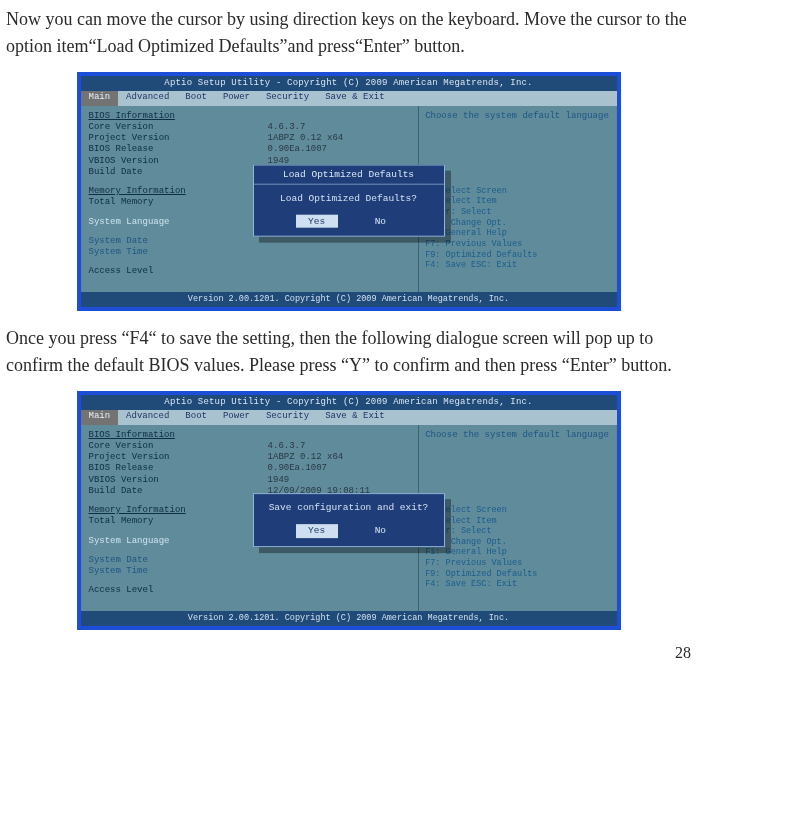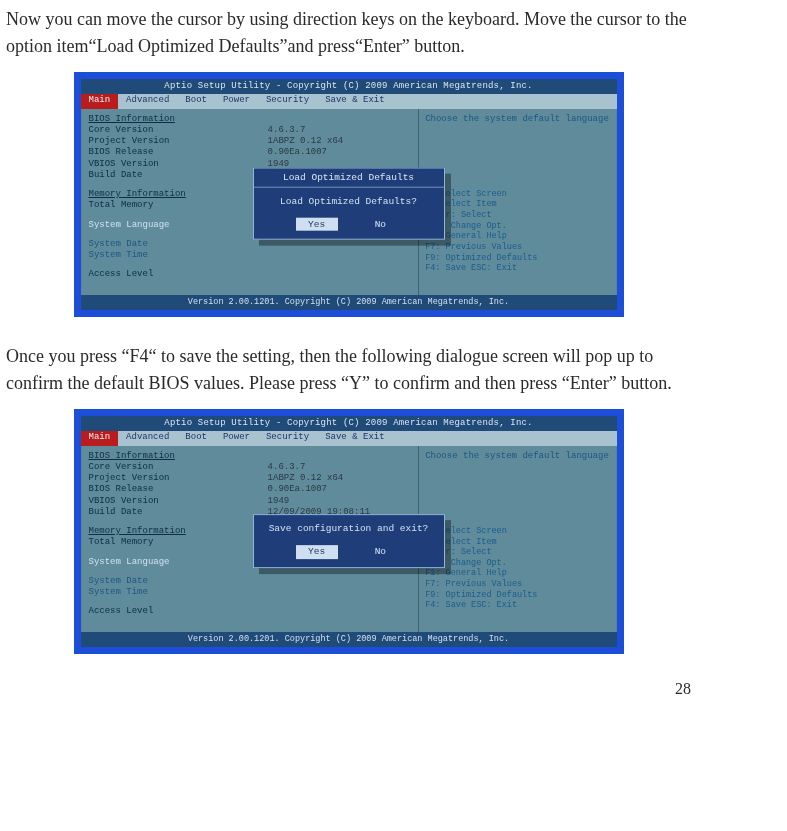--- a/index.html
+++ b/index.html
@@ -23,27 +23,27 @@
   }
   .page-num {
     text-align: right;
     font-size: 16px;
     margin: 4px 0 0 0;
   }
 
   
   .bios-frame {
     width: 536px;
-    margin: 6px auto 26px auto;
+    margin: 6px auto 14px auto;
     font-family: "Courier New", monospace;
     font-size: 9px;
     line-height: 1.25;
     color: #0b2d42;
     position: relative;
-    border: 7px solid #1d4ed8;
+    border: 4px solid #1d4ed8;
     background: #5f8b9a; 
     box-shadow: 0 0 0 1px rgba(0,0,0,0.03) inset;
   }
   .bios-titlebar {
     background: #204a78;
     color: #d8e6f3;
     text-align: center;
     font-size: 9px;
     padding: 2px 0;
     letter-spacing: 0.02em;
@@ -51,21 +51,21 @@
   .bios-tabs {
     display: flex;
     background: #a8c3cf;
     color: #236;
     font-size: 9px;
   }
   .bios-tab {
     padding: 1px 8px 2px 8px;
   }
   .bios-tab.active {
-    background: #b91c1c;
+    background: #737373;
     color: #e6eef6;
   }
   .bios-main {
     display: flex;
     min-height: 186px;
   }
   .bios-left {
     flex: 0 0 63%;
     padding: 5px 4px 0 8px;
     box-sizing: border-box;

